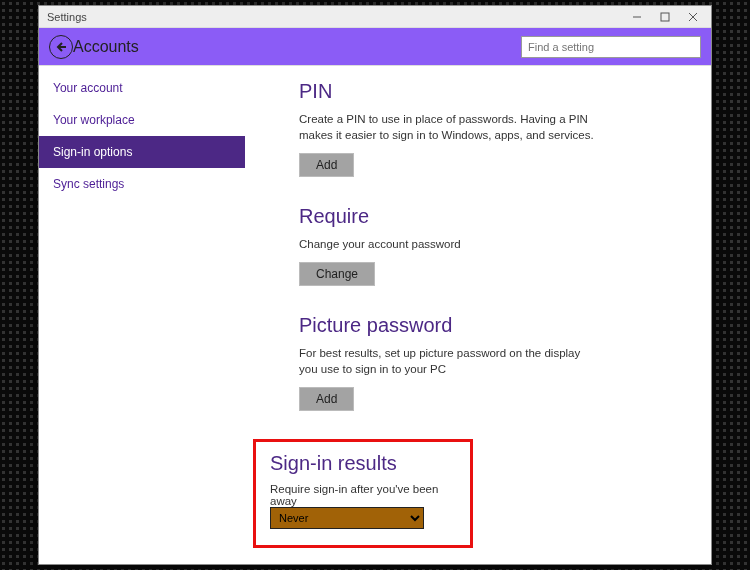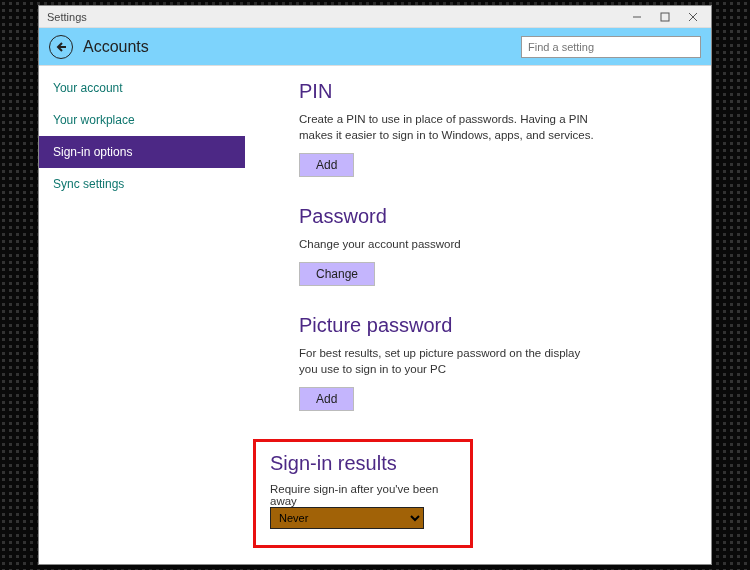--- a/index.html
+++ b/index.html
@@ -23,57 +23,57 @@
       border-bottom: 1px solid #ddd;
     }
     .titlebar .spacer { flex: 1; }
     .sysbtn {
       width: 28px; height: 18px; display: flex;
       align-items: center; justify-content: center;
       color: #555; font-size: 10px;
     }
     .sysbtn svg { width: 10px; height: 10px; stroke: #555; stroke-width: 1; fill: none; }
     .header {
-      height: 38px; background: #7dd3fc; display: flex;
-      align-items: center; padding: 0 10px; gap: 10px;
+      height: 38px; background: #8b5cf6; display: flex;
+      align-items: center; padding: 0 10px; 
       border-bottom: 1px solid #ddd;
     }
     .back-circle {
       width: 24px; height: 24px; border: 1.5px solid #222;
       border-radius: 50%; display: flex; align-items: center;
       justify-content: center;
     }
     .back-circle svg { width: 12px; height: 12px; stroke: #222; stroke-width: 2; fill: none; }
     .header-title { font-size: 16px; color: #222; flex: 1; }
     .search-box {
       width: 180px; height: 22px; border: 1px solid #999;
       background: #fff; font-size: 11px; padding: 0 6px;
       color: #666;
     }
     .content { flex: 1; display: flex; overflow: hidden; }
     .sidebar { width: 206px; padding-top: 6px; }
     .nav-item {
       display: block; padding: 9px 14px; font-size: 12px;
-      color: #0f766e; cursor: pointer;
+      color: #4c1d95; cursor: pointer;
     }
     .nav-item.selected { background: #4c2885; color: #fff; }
     .main {
       flex: 1; padding: 14px 22px; overflow-y: auto;
       font-size: 12px; color: #333;
     }
     .section-title {
       font-size: 20px; font-weight: 300; color: #4c2885;
       margin-bottom: 8px;
     }
     .section-desc {
       font-size: 11.5px; color: #333; line-height: 1.4;
       max-width: 300px; margin-bottom: 10px;
     }
     .btn {
-      display: inline-block; background: #c4b5fd; border: 1px solid #bbb;
+      display: inline-block; background: #a3a3a3; border: 1px solid #bbb;
       padding: 4px 16px; font-size: 12px; color: #222;
     }
     .section { margin-bottom: 28px; margin-left: 32px; }
     .highlight-box {
       border: 3px solid #e91010;
       padding: 10px 14px 16px 14px;
       margin-left: -14px;
       width: 220px;
     }
     .sel {
@@ -130,21 +130,21 @@
 
     <div class="main">
 
       <div class="section">
         <div class="section-title">PIN</div>
         <div class="section-desc">Create a PIN to use in place of passwords. Having a PIN makes it easier to sign in to Windows, apps, and services.</div>
         <button class="btn">Add</button>
       </div>
 
       <div class="section">
-        <div class="section-title">Password</div>
+        <div class="section-title">Require</div>
         <div class="section-desc">Change your account password</div>
         <button class="btn">Change</button>
       </div>
 
       <div class="section">
         <div class="section-title">Picture password</div>
         <div class="section-desc">For best results, set up picture password on the display you use to sign in to your PC</div>
         <button class="btn">Add</button>
       </div>
 

